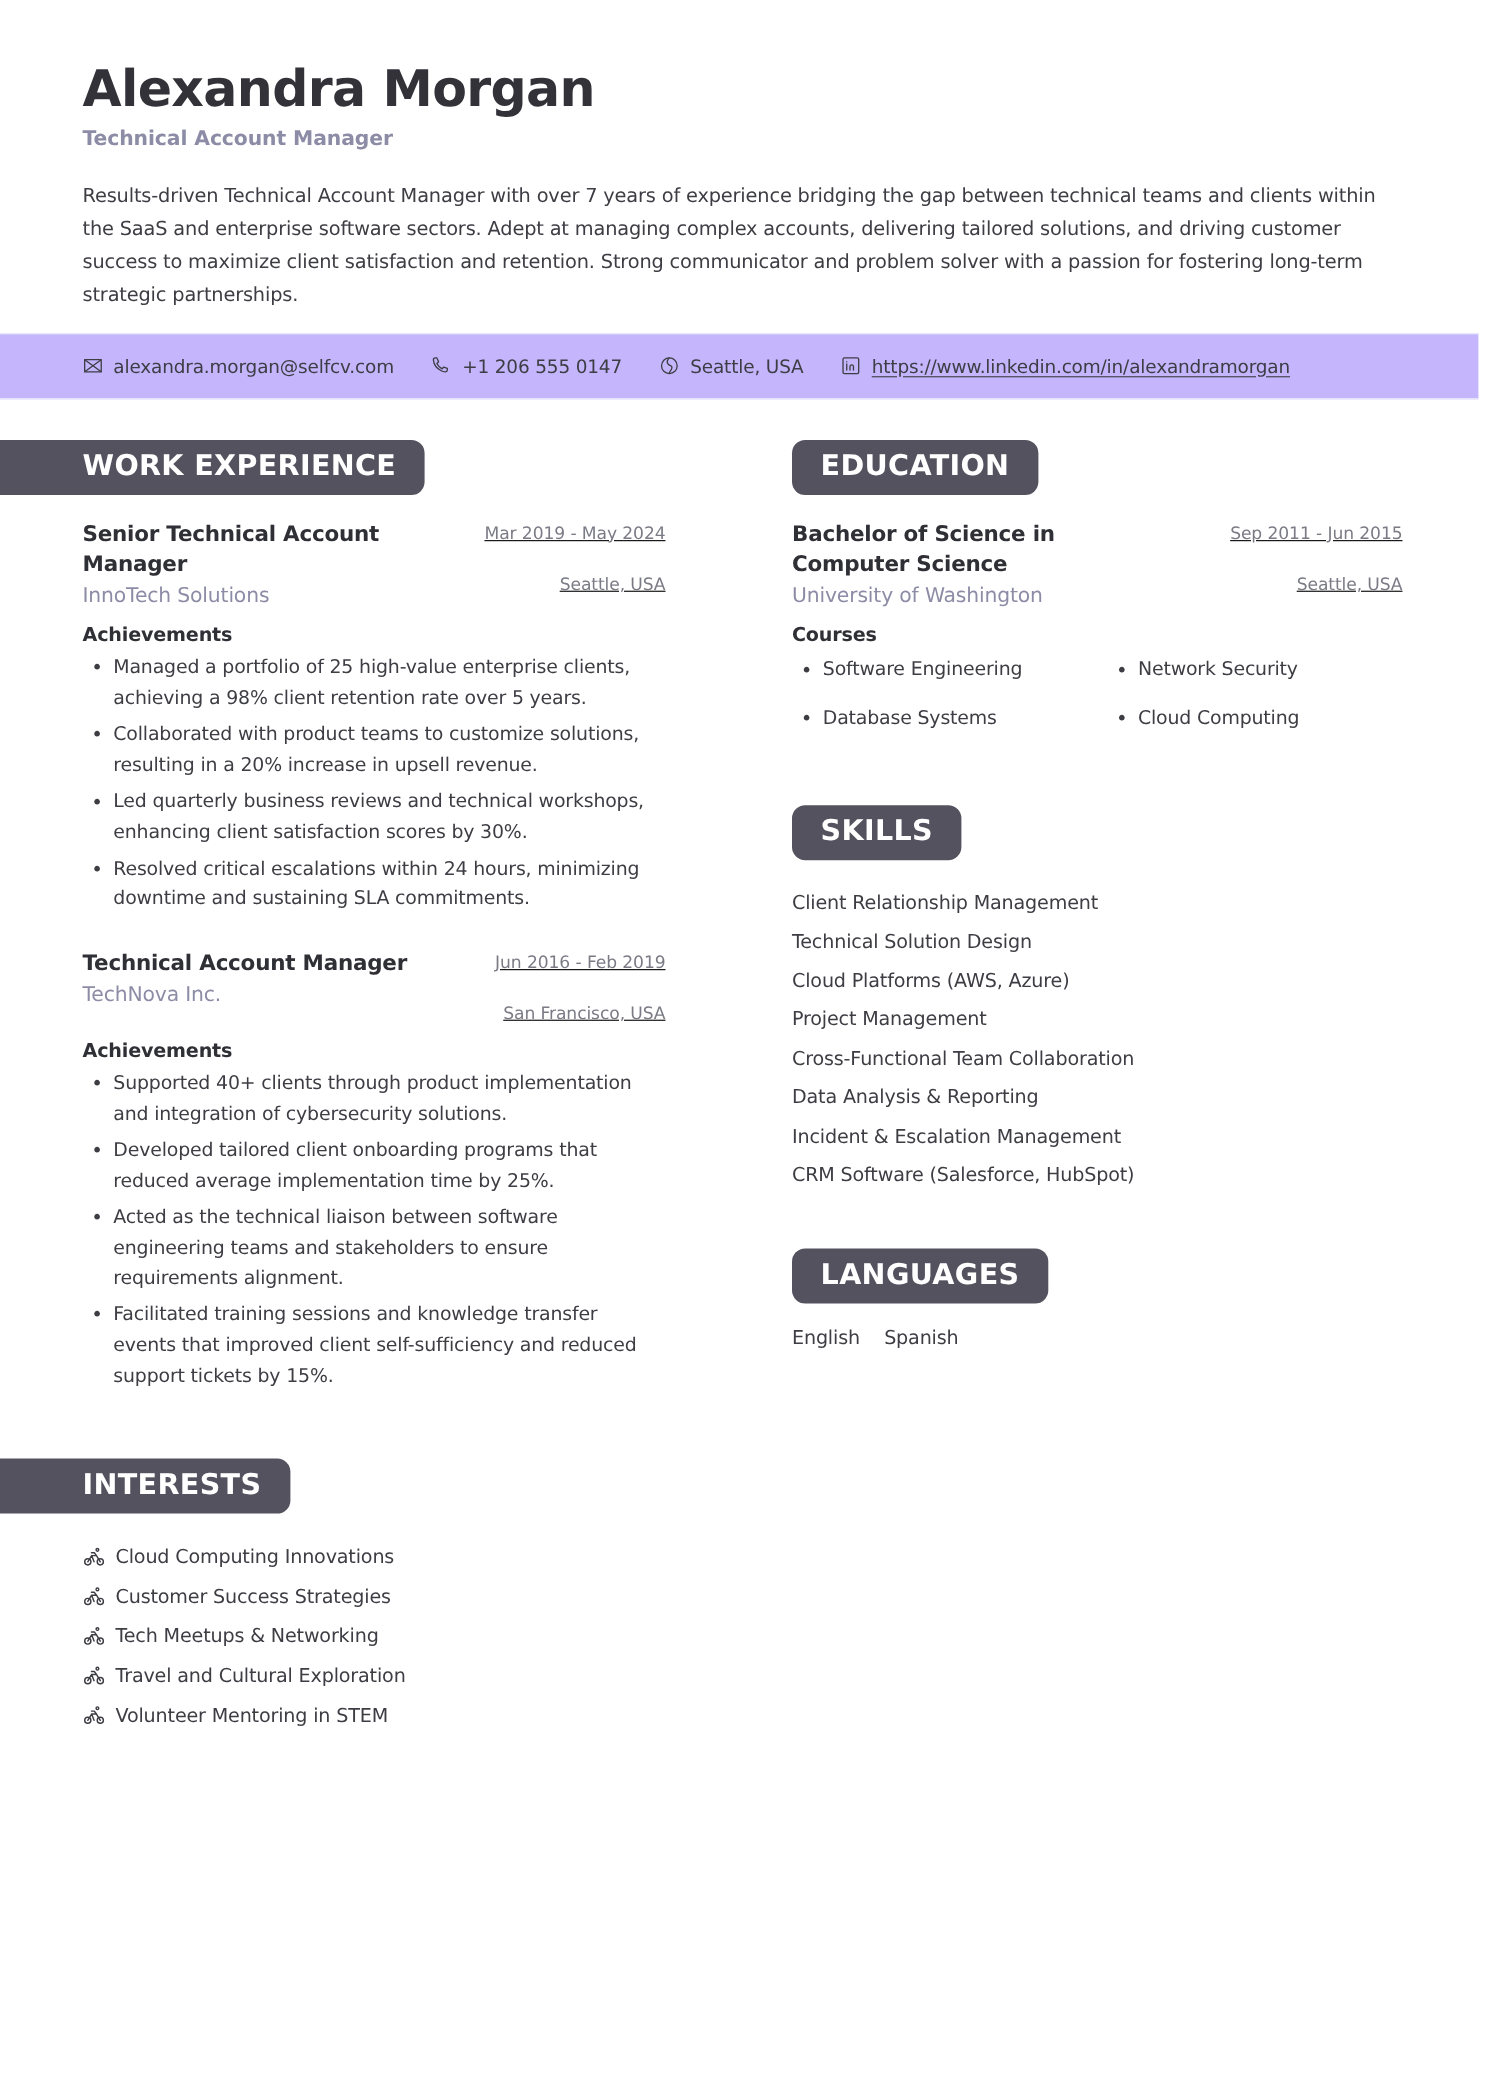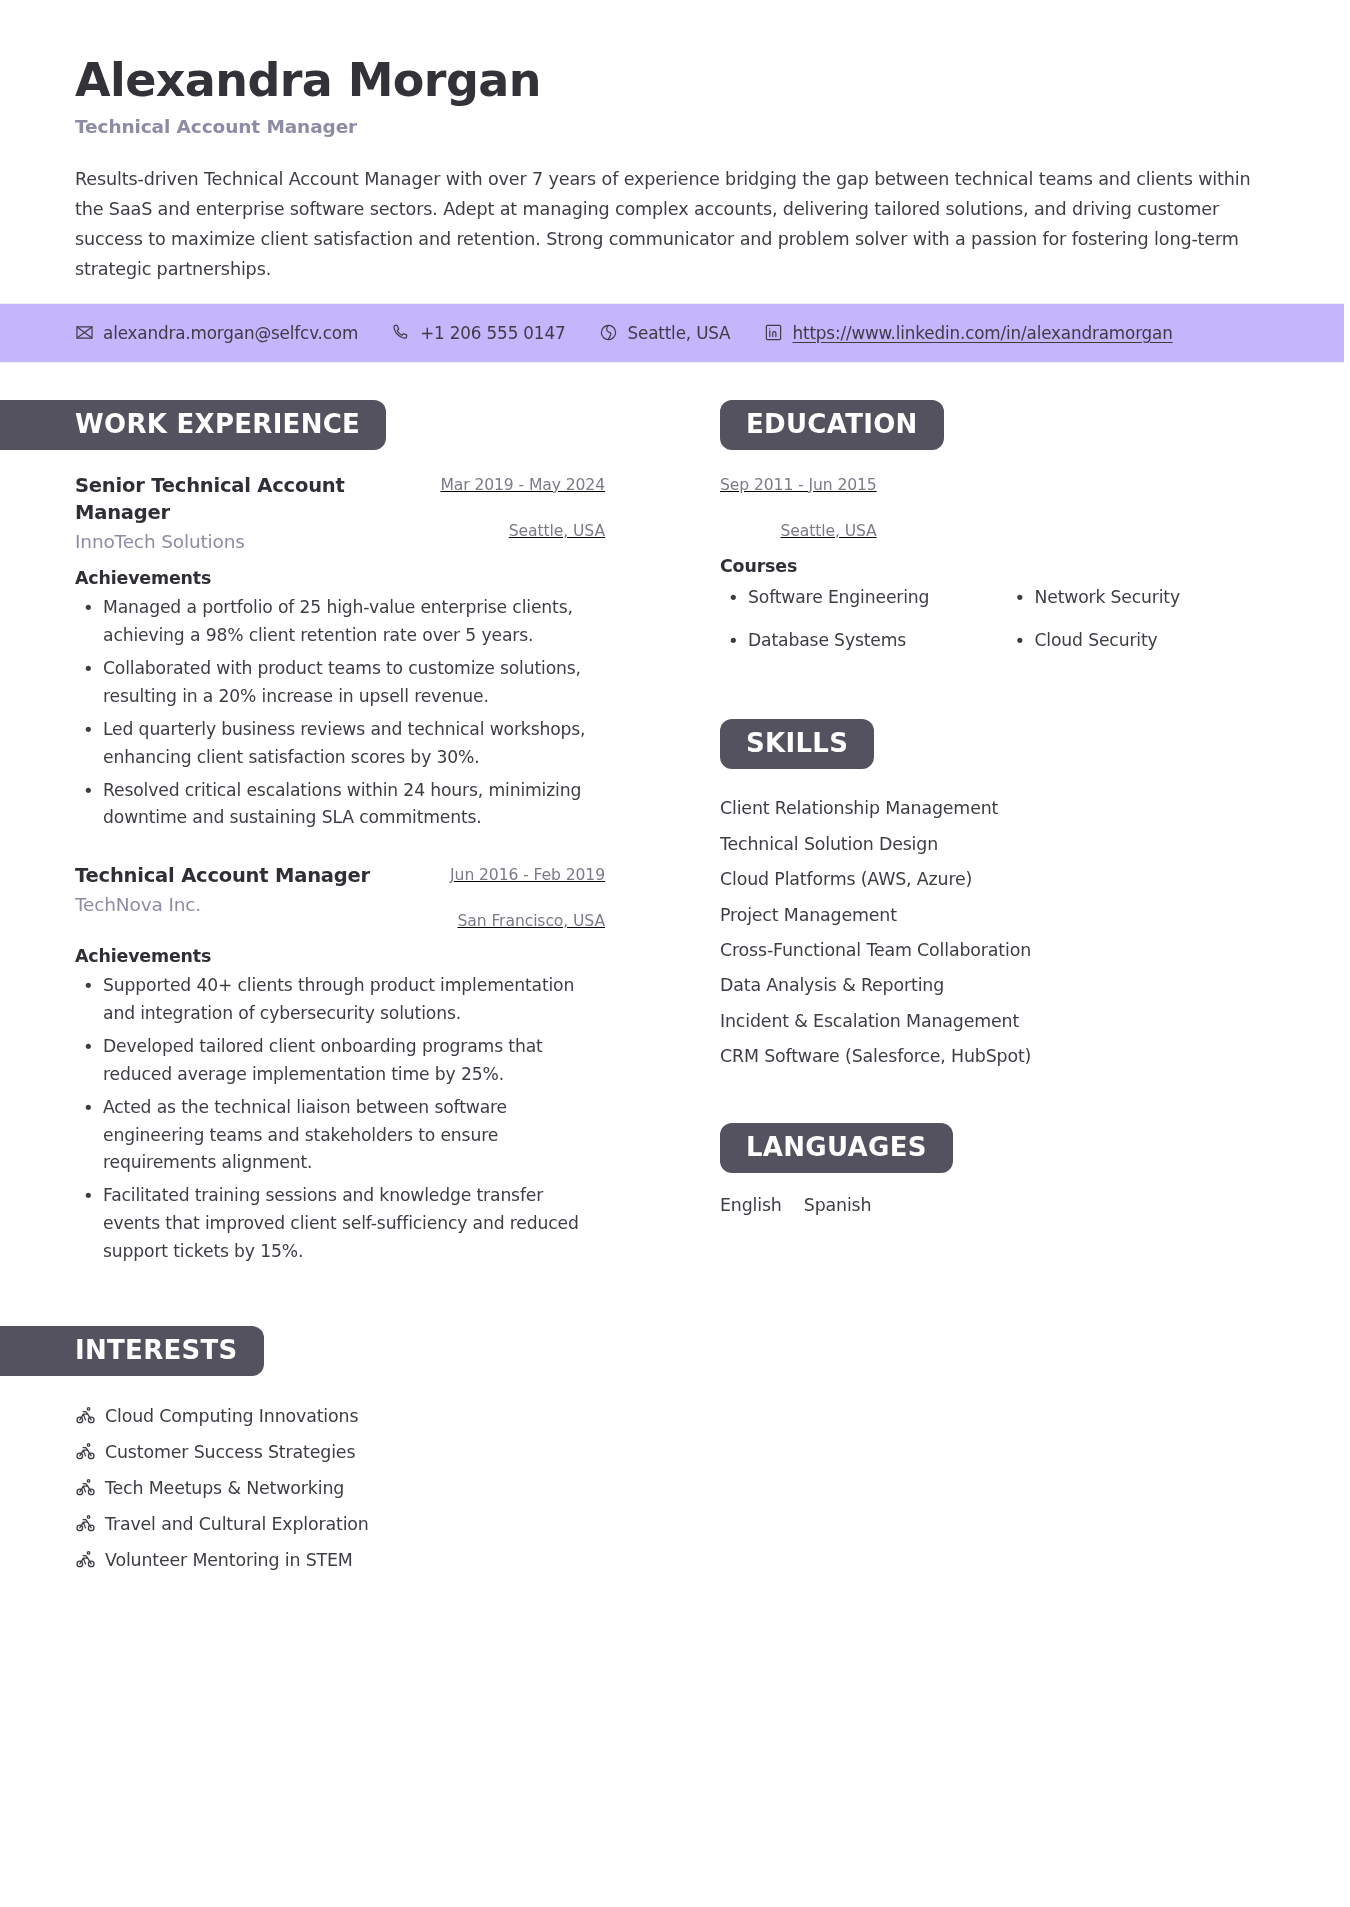--- a/index.html
+++ b/index.html
@@ -394,31 +394,35 @@
     </div>
 
     <div class="col-right">
 
       <div class="pill-row-right">
         <span class="sec-pill">Education</span>
       </div>
       <div class="right-inner" id="edu-entries">
           <div class="entry">
             <div class="entry-head">
+              <div class="entry-main">
+                <div class="entry-title">Bachelor of Science in Computer Science</div>
+                <div class="entry-org">University of Washington</div>
+              </div>
               <div class="entry-meta">
                 <div class="entry-date">Sep 2011 - Jun 2015</div>
                 <div class="entry-loc edu-loc">Seattle, USA</div>
               </div>
             </div>
             <div class="sub-label">Courses</div>
             <div class="courses-grid">
               <div class="course">Software Engineering</div>
               <div class="course">Network Security</div>
               <div class="course">Database Systems</div>
-              <div class="course">Cloud Security</div>
+              <div class="course">Cloud Computing</div>
             </div>
           </div>
         </div>
 
       <div class="pill-row-right" style="margin-top:48px;">
         <span class="sec-pill">Skills</span>
       </div>
       <div class="right-inner">
         <div class="skills-list" id="skills-list">
             <div class="skill-item">Client Relationship Management</div>

